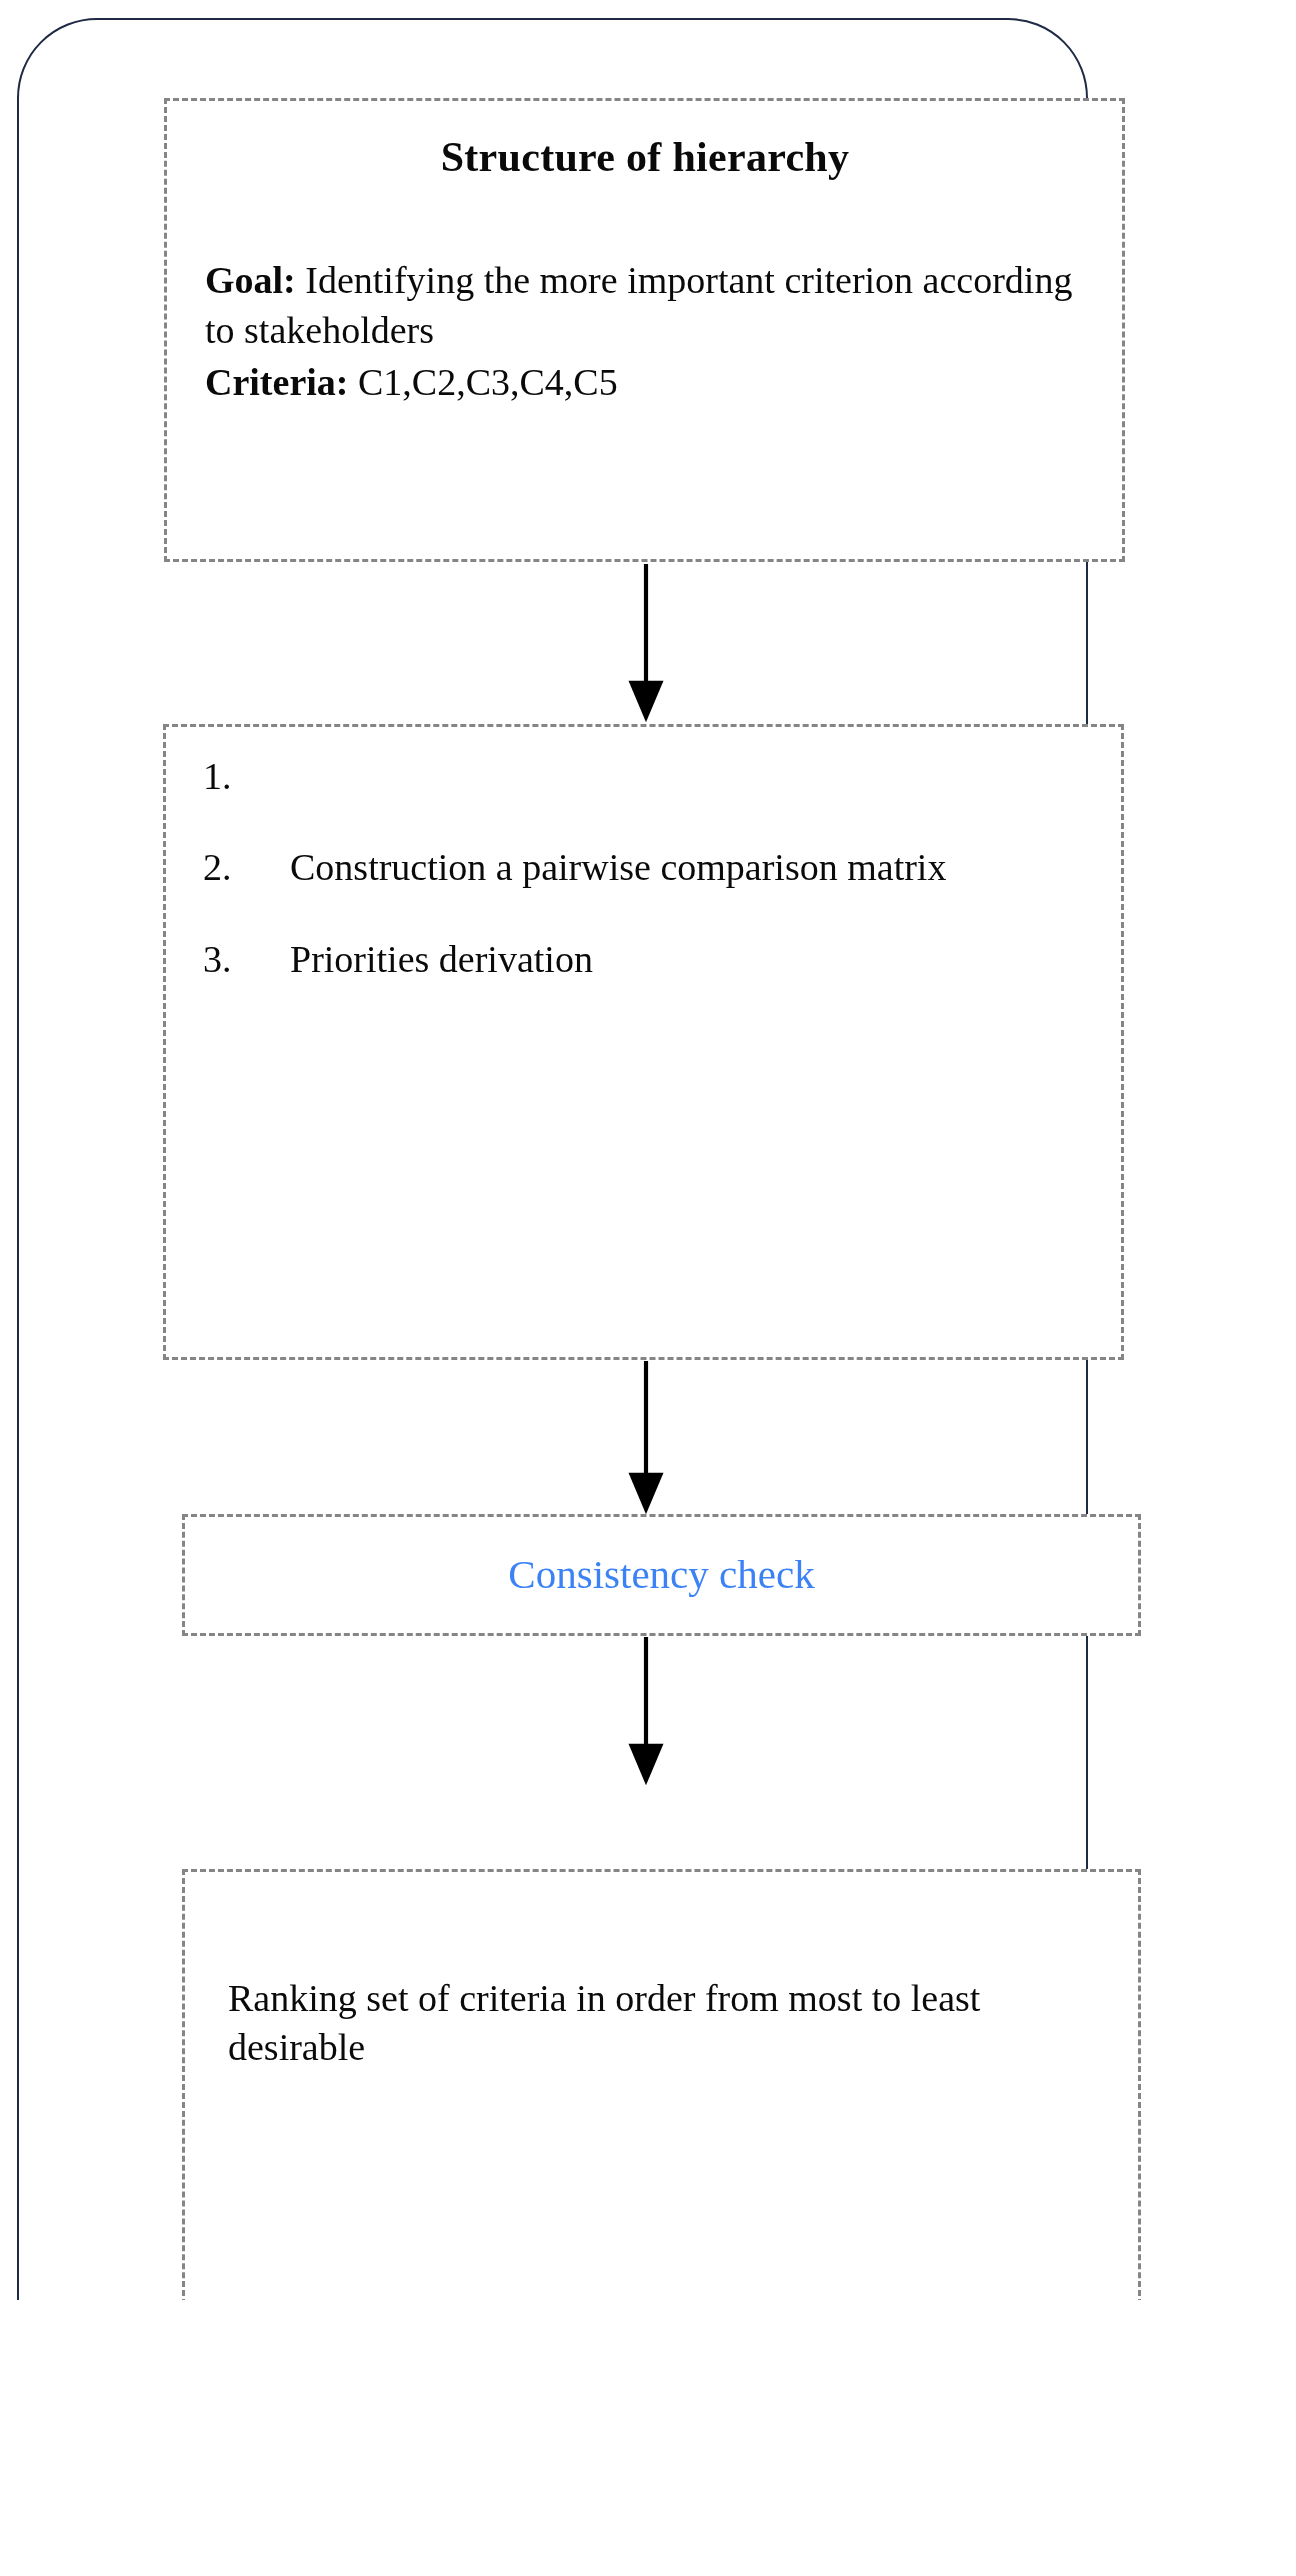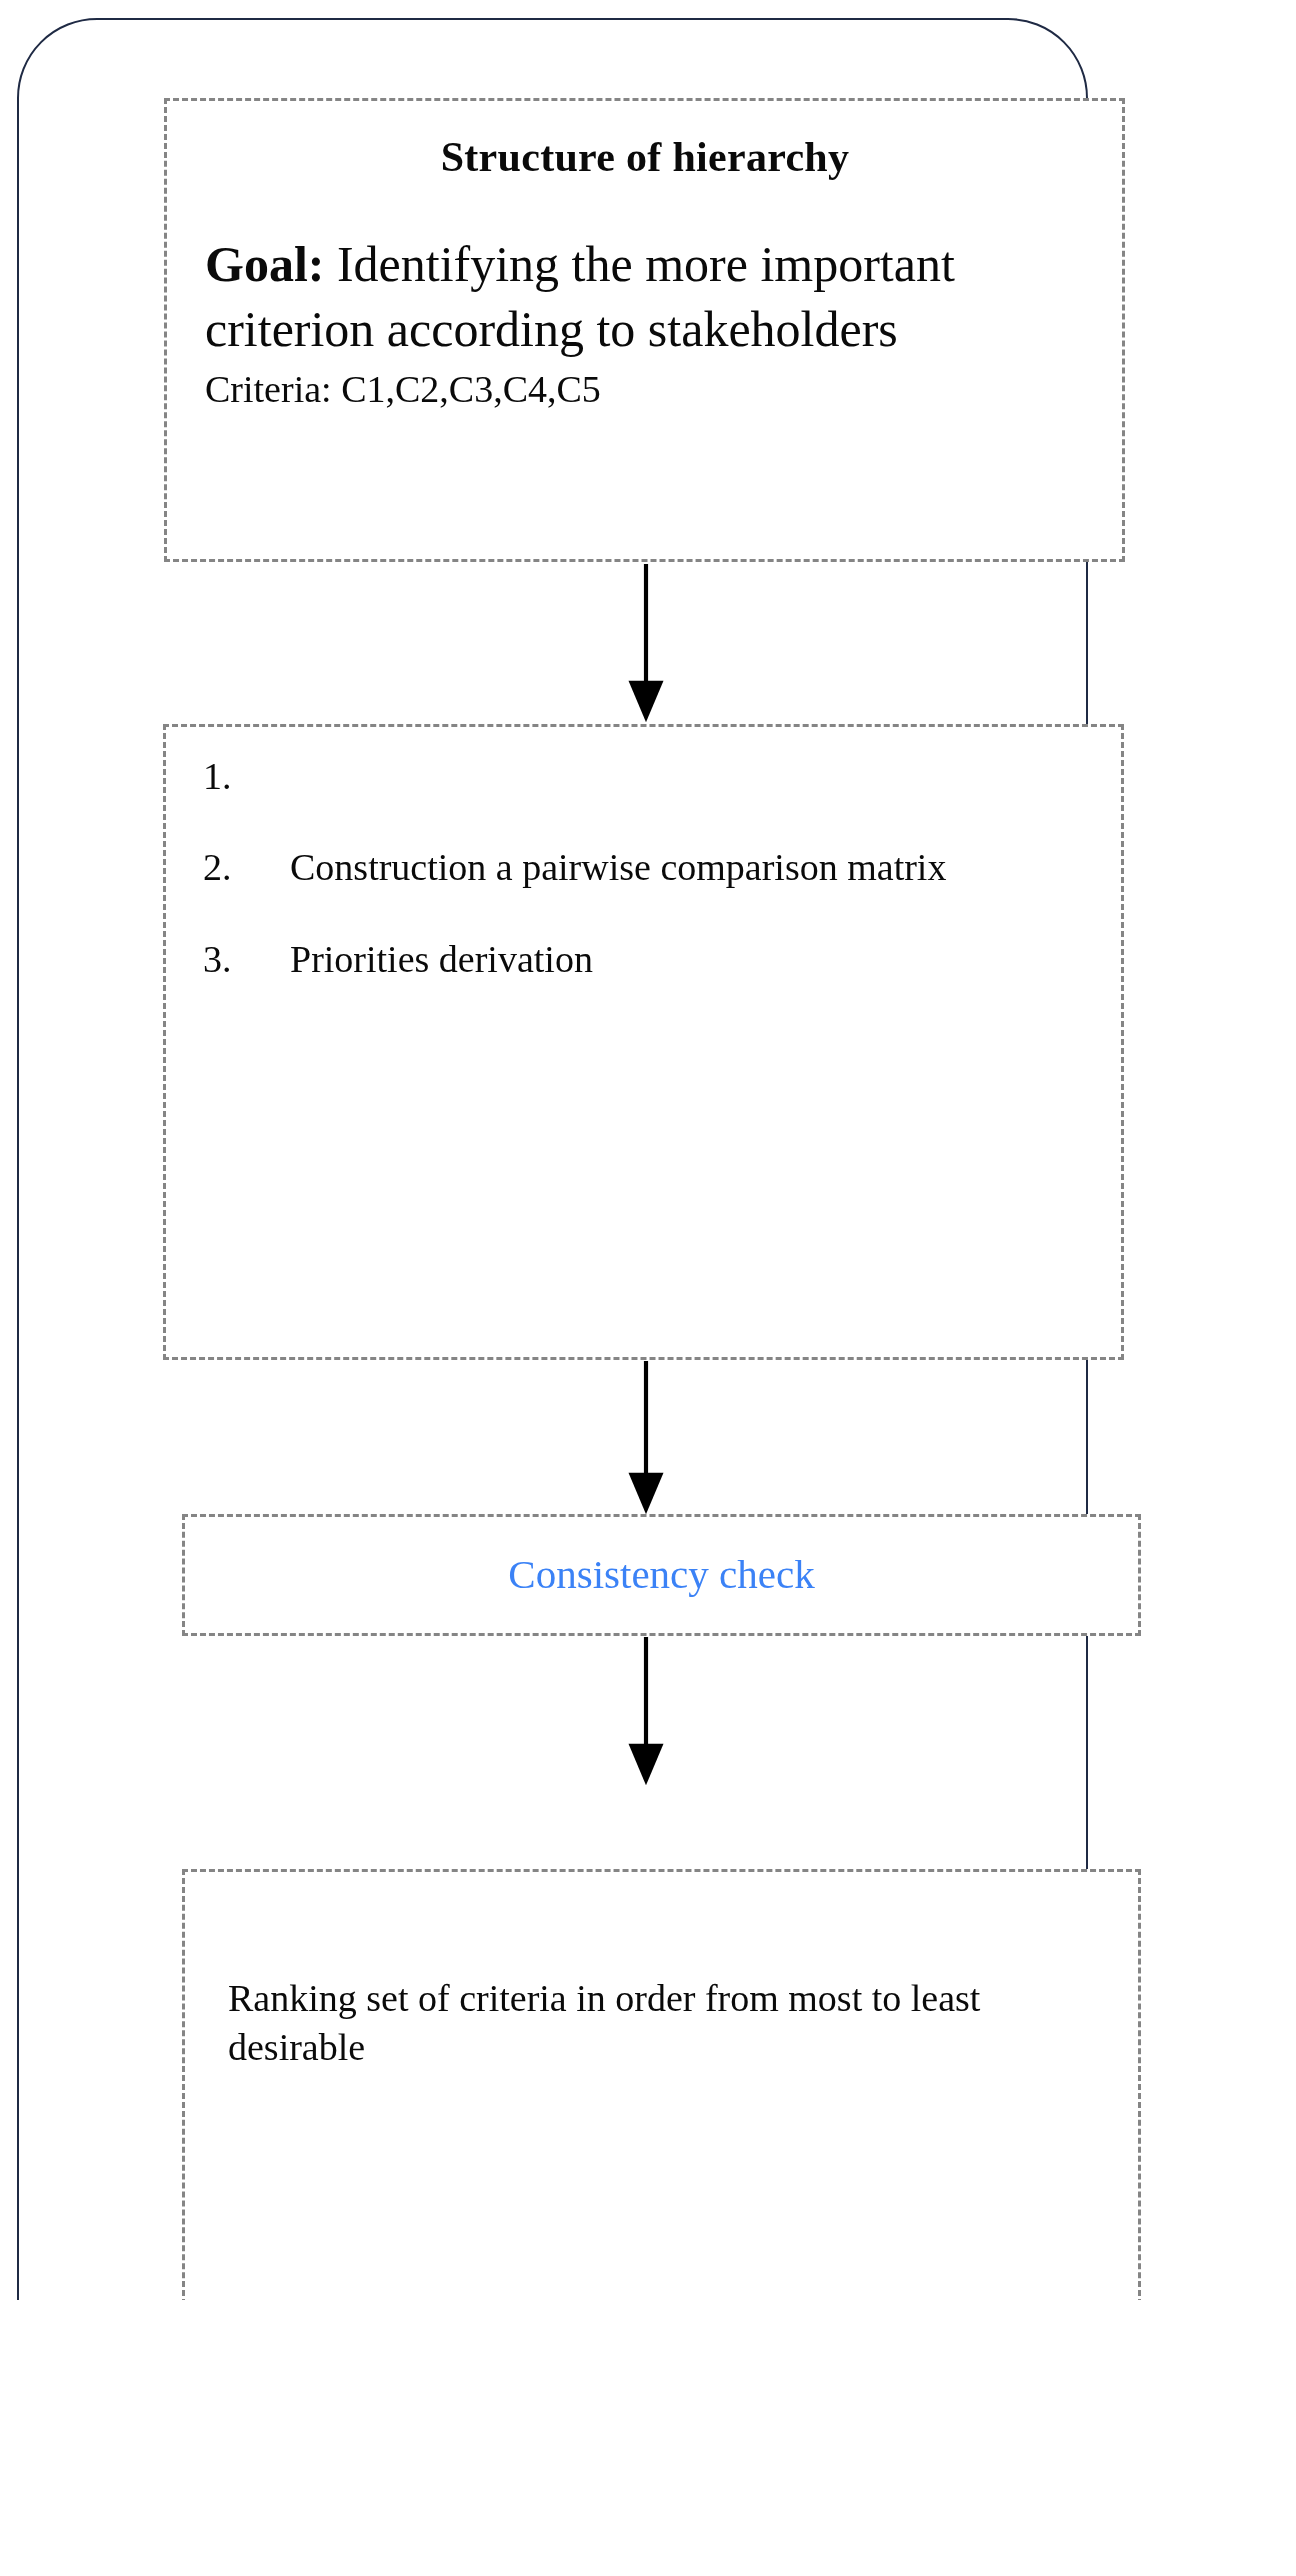--- a/index.html
+++ b/index.html
@@ -52,39 +52,39 @@
     font-size: 42px;
     font-weight: bold;
     text-align: center;
     line-height: 1.1;
     color: #0a0a0a;
     letter-spacing: 0.3px;
     margin: 5px 0 0 0;
   }
 
   .goal-block {
-    margin-top: 52px;
-    font-size: 50px;
+    margin-top: 76px;
+    font-size: 38px;
     line-height: 1.30;
     color: #0a0a0a;
   }
 
   .goal-block .lead {
     font-weight: bold;
   }
 
   .criteria-line {
     margin-top: 3.3px;
     font-size: 38px;
     line-height: 1.30;
     color: #0a0a0a;
   }
 
   .criteria-line .lead {
-    font-weight: normal;
+    font-weight: bold;
     text-align: center;
   }
 
   
   #box-steps {
     left: 163px;
     top: 724px;
     width: 961px;
     height: 636px;
     padding: 25px 33px 16.7px 37px;

